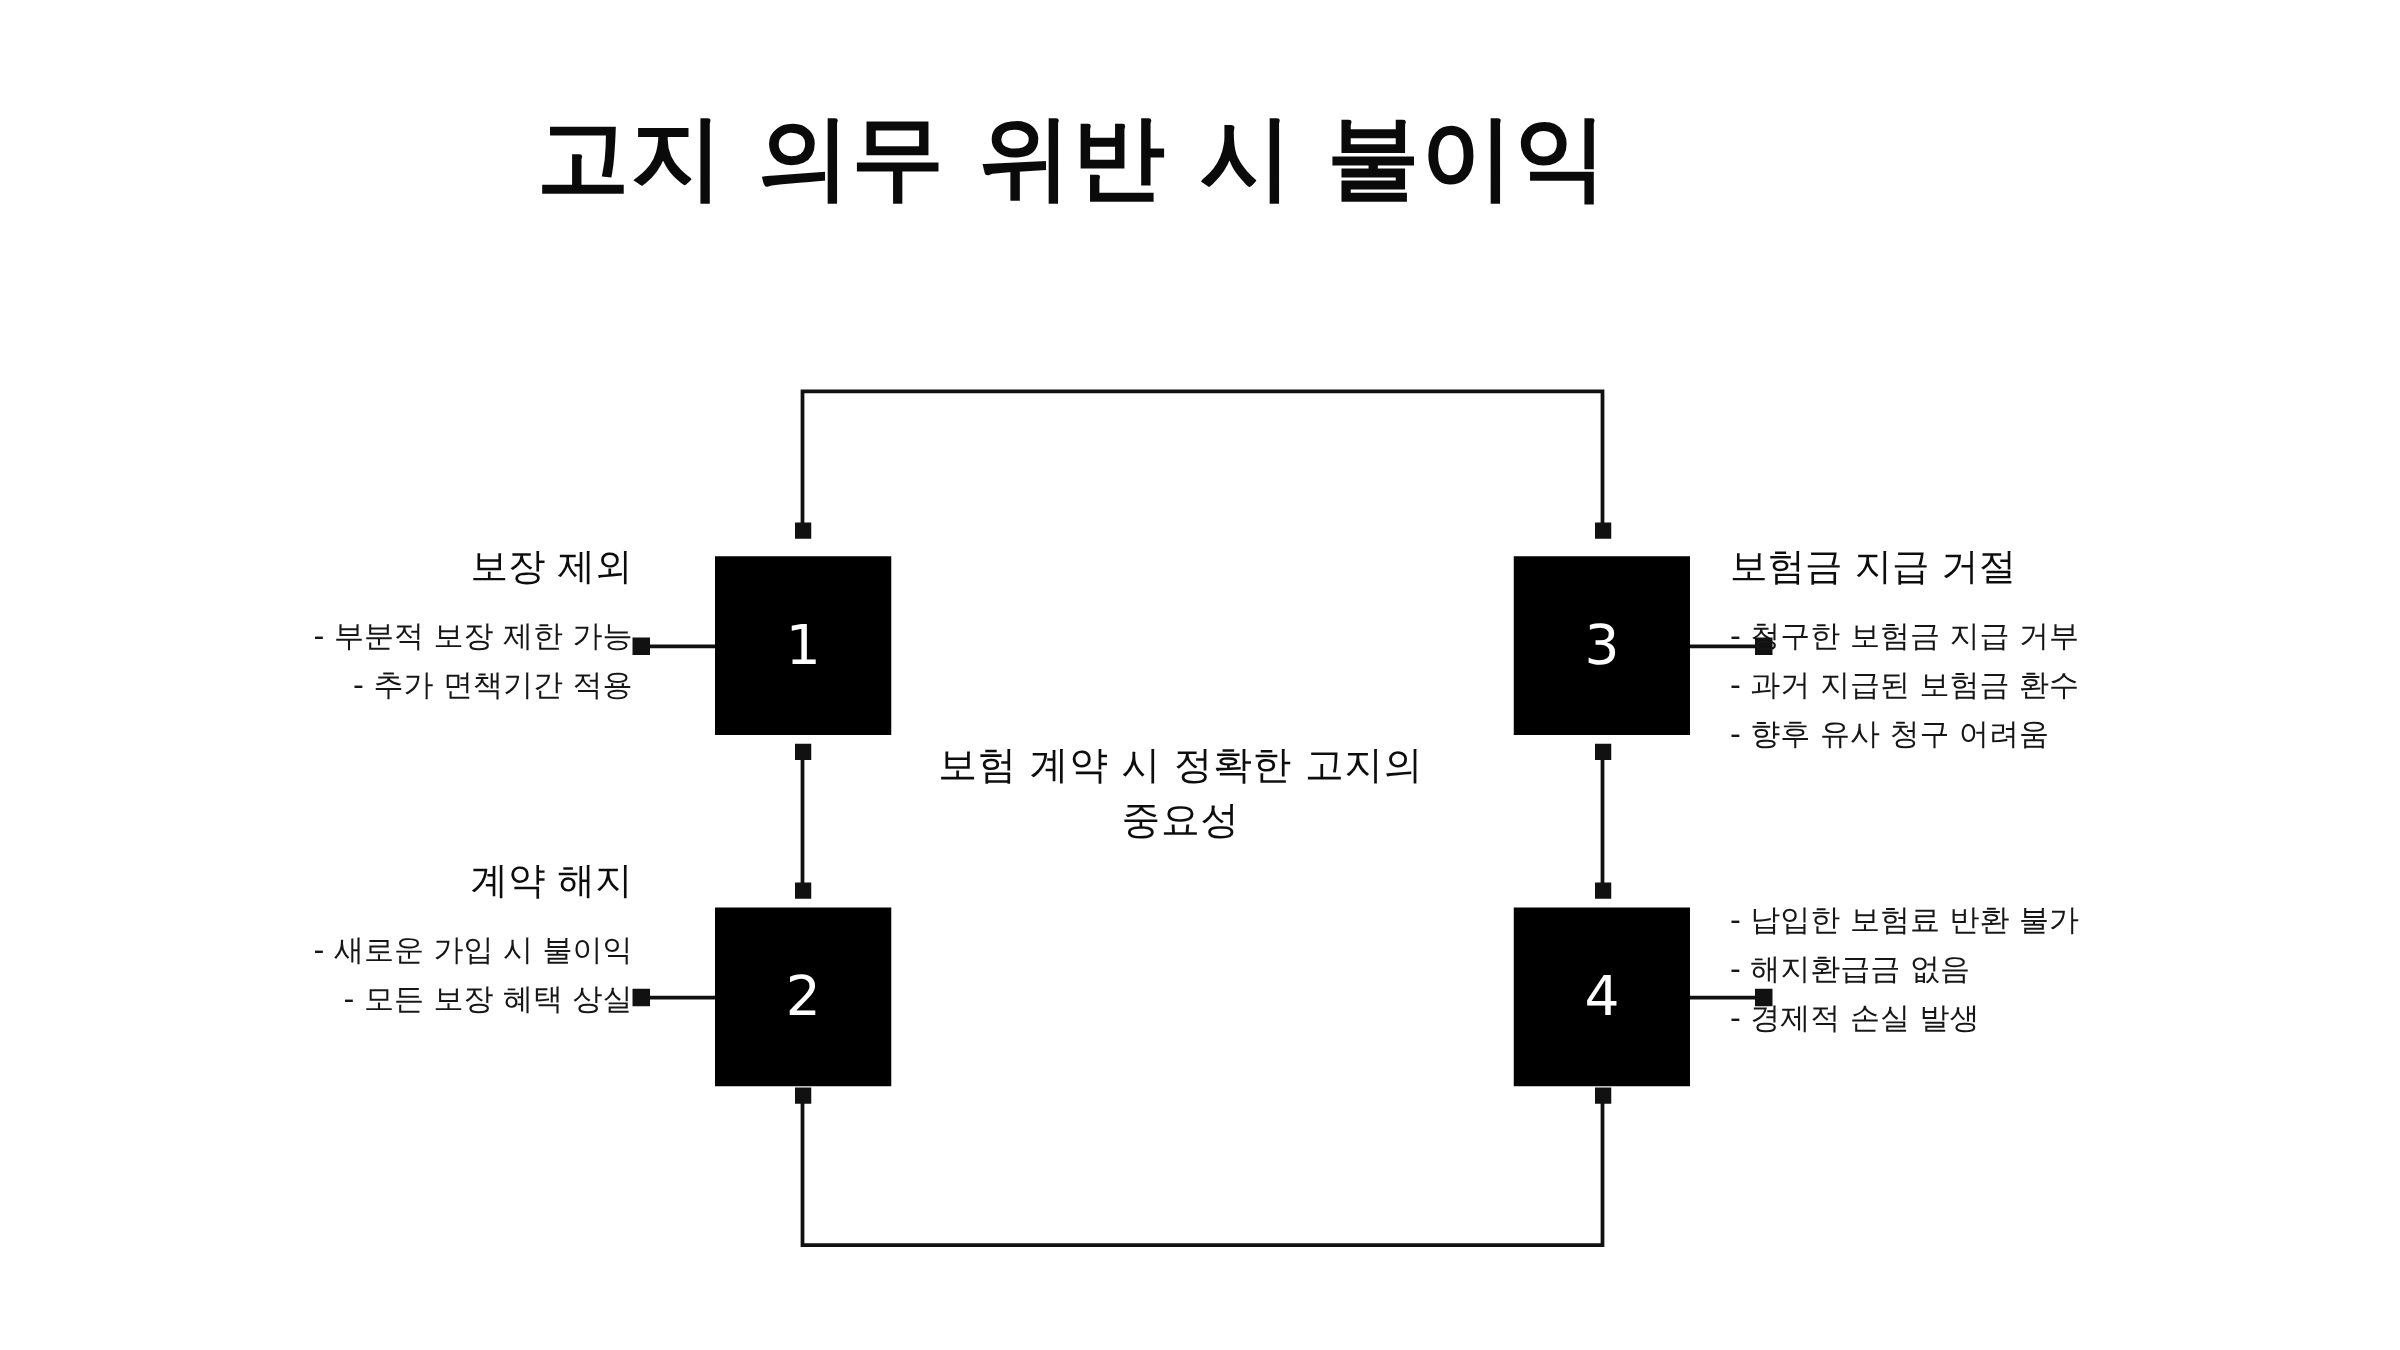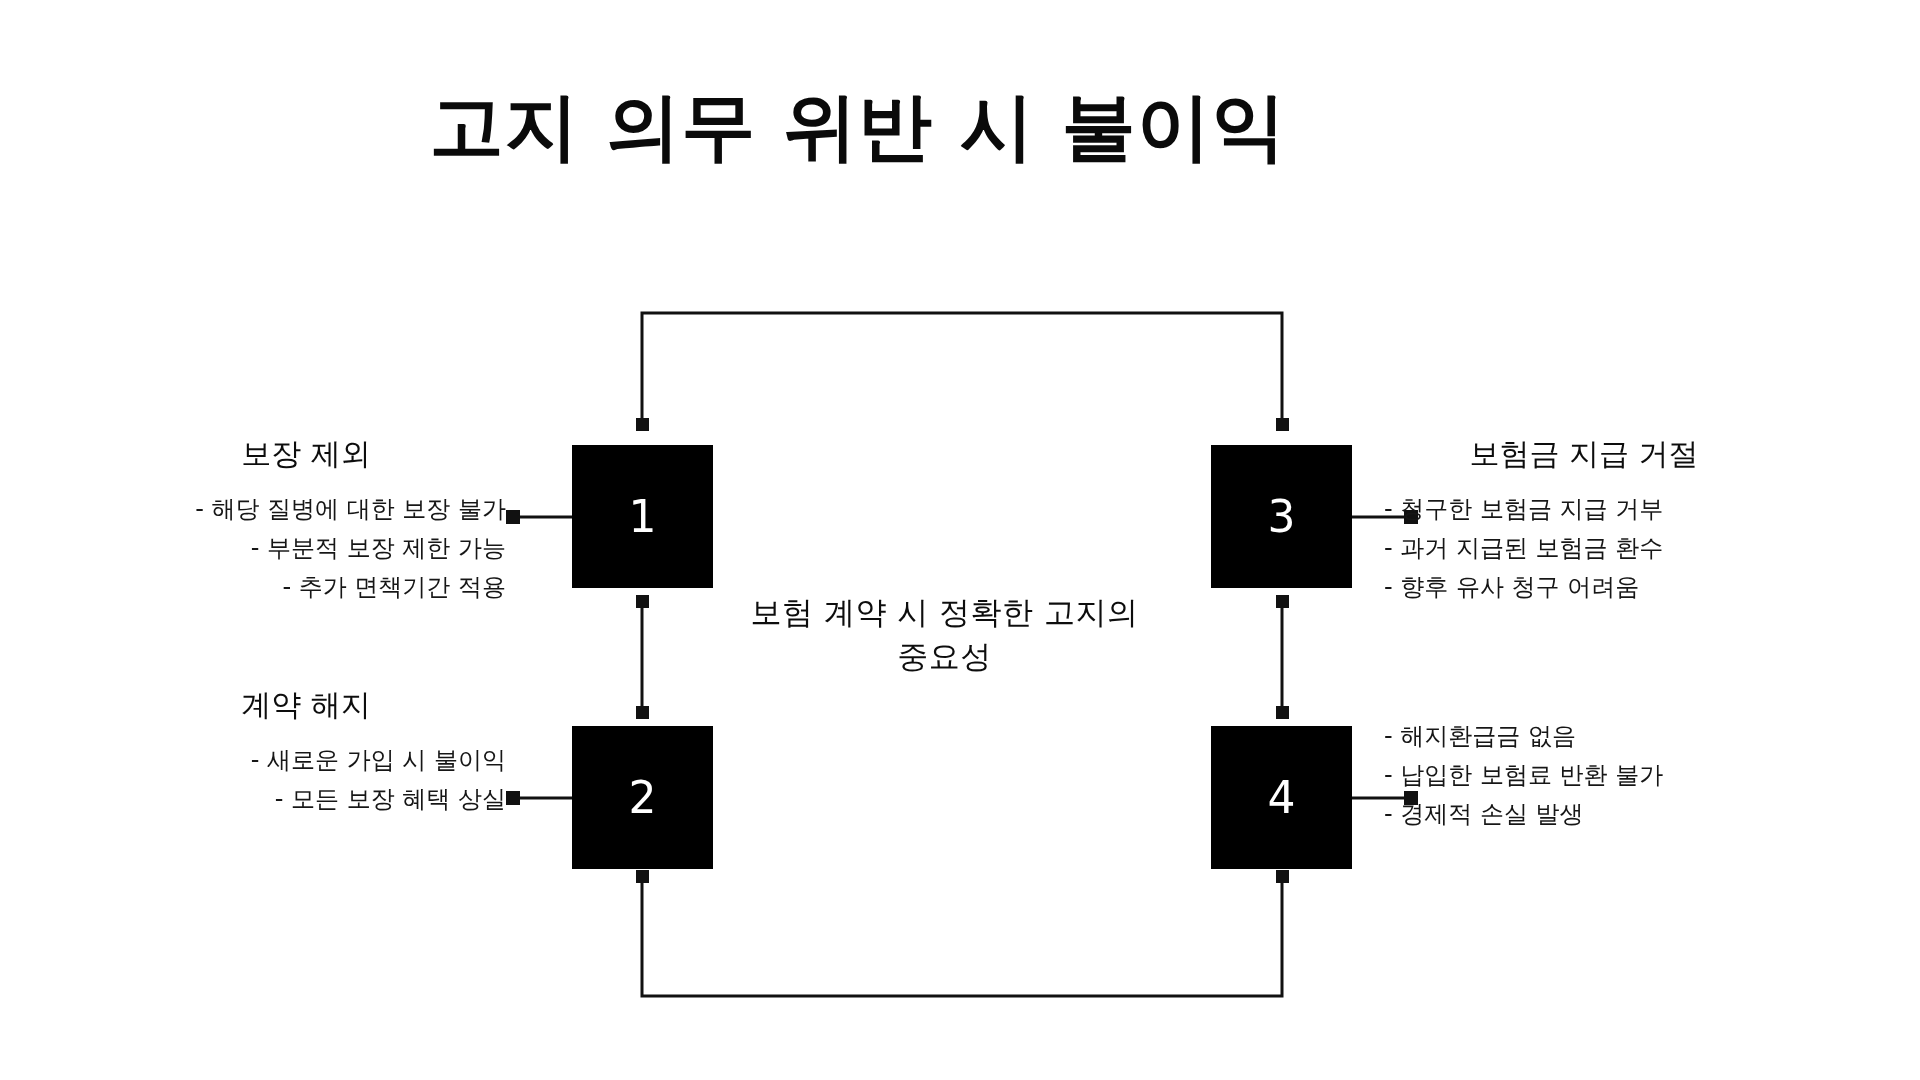--- a/index.html
+++ b/index.html
@@ -77,21 +77,20 @@
   .label-block.left  { text-align: right; right: 1414px; }
   .label-block.right { text-align: left;  left: 1384px; }
 
   .label-heading {
     font-size: 30px;
     font-weight: 400;
     color: #0d0d0d;
     line-height: 1.2;
     margin-bottom: 18px;
     white-space: nowrap;
-    text-align: center;
   }
   .label-block.right .label-heading { margin-left: 0; }
 
   .bullets {
     list-style: none;
     margin: 0;
     padding: 0;
   }
   .bullets li {
     font-size: 24px;
@@ -183,21 +182,20 @@
   <div class="node" id="node-3">
     <span class="node-num">3</span>
   </div>
   <div class="node" id="node-4">
     <span class="node-num">4</span>
   </div>
 
   <div class="label-block left" id="label-1">
     <div class="label-heading">보장 제외</div>
     <ul class="bullets">
-      <li>- 해당 질병에 대한 보장 불가</li>
       <li>- 부분적 보장 제한 가능</li>
       <li>- 추가 면책기간 적용</li>
     </ul>
   </div>
 
   <div class="label-block left" id="label-2">
     <div class="label-heading">계약 해지</div>
     <ul class="bullets">
       <li>- 새로운 가입 시 불이익</li>
       <li>- 모든 보장 혜택 상실</li>
@@ -208,21 +206,21 @@
     <div class="label-heading">보험금 지급 거절</div>
     <ul class="bullets">
       <li>- 청구한 보험금 지급 거부</li>
       <li>- 과거 지급된 보험금 환수</li>
       <li>- 향후 유사 청구 어려움</li>
     </ul>
   </div>
 
   <div class="label-block right" id="label-4">
     <ul class="bullets">
+      <li>- 납입한 보험료 반환 불가</li>
       <li>- 해지환급금 없음</li>
-      <li>- 납입한 보험료 반환 불가</li>
       <li>- 경제적 손실 발생</li>
     </ul>
   </div>
 
   <div class="center-caption">보험 계약 시 정확한 고지의 중요성</div>
 
 </div>
 
 </body></html>

